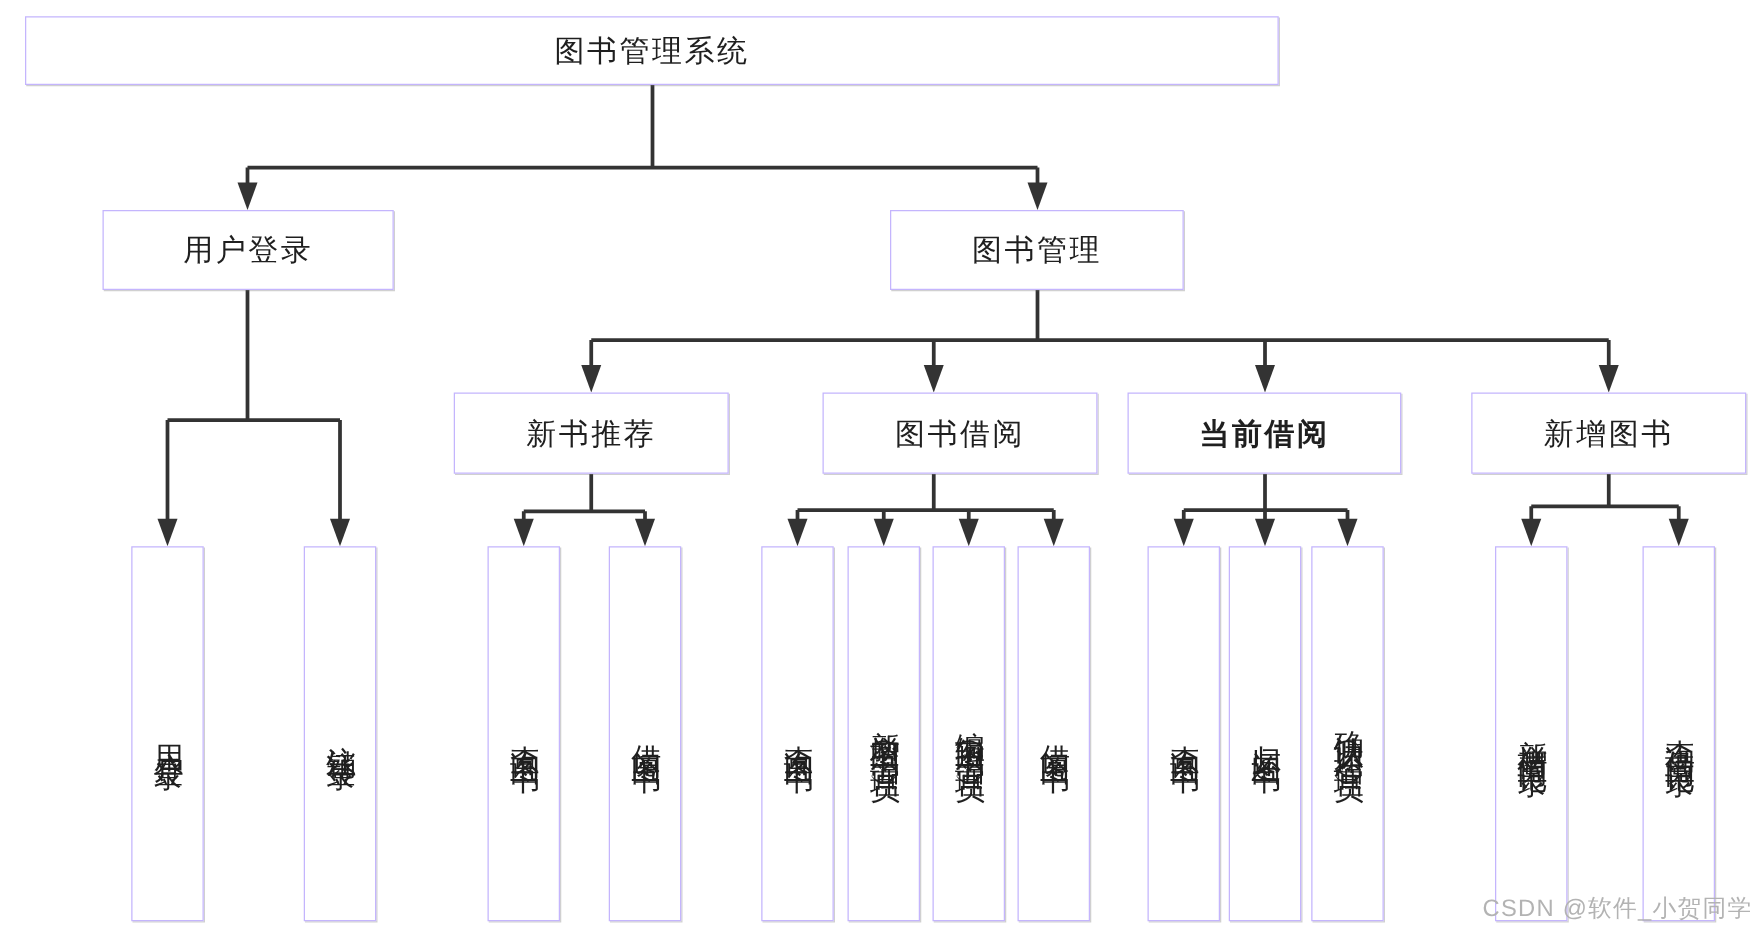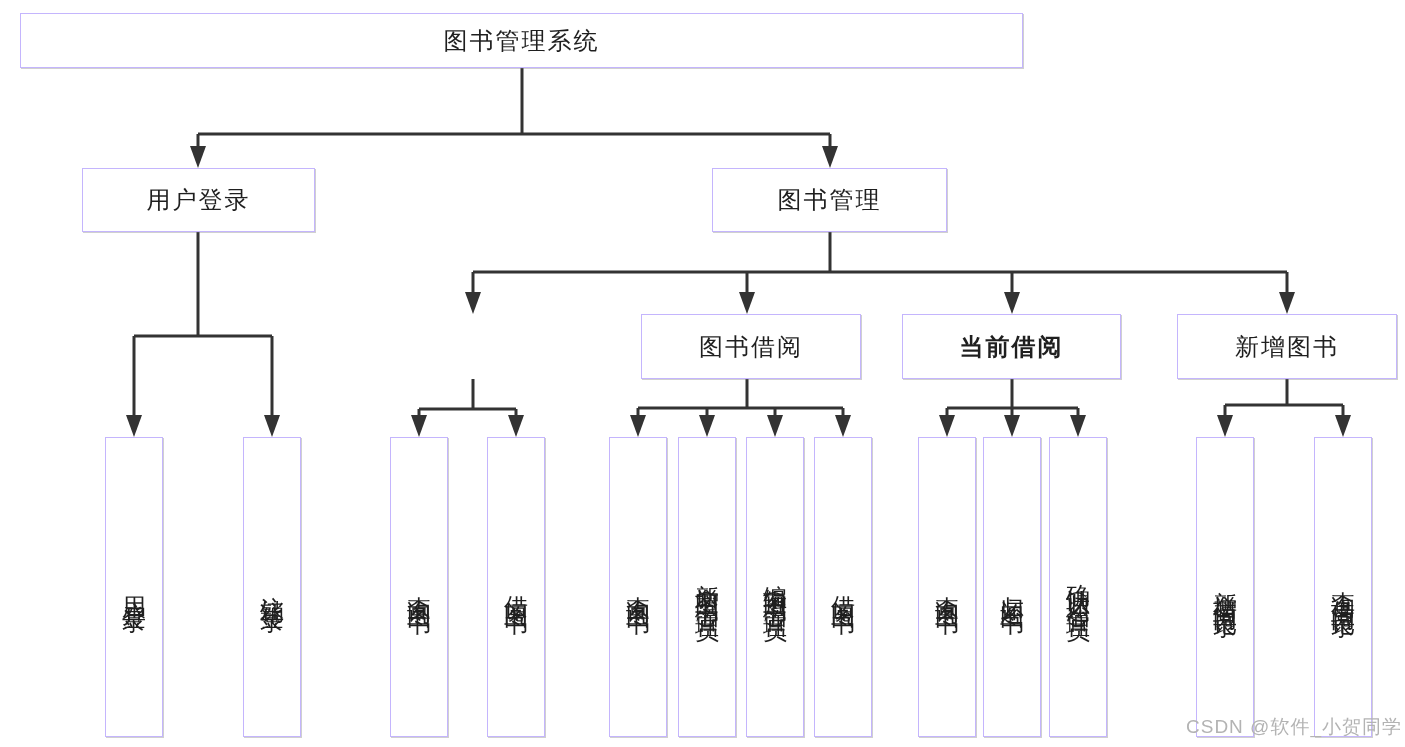--- a/index.html
+++ b/index.html
@@ -113,21 +113,22 @@
       <polygon points="1217,415 1233,415 1225,437" fill="#333333"></polygon>
       <line x1="1343" y1="405" x2="1343" y2="417" stroke="#333333" stroke-width="3"></line>
       <polygon points="1335,415 1351,415 1343,437" fill="#333333"></polygon>
     </svg>
 
   <div class="node hnode" style="left:20px; top:13px; width:1003px; height:55px;">图书管理系统</div>
 
   <div class="node hnode" style="left:82px; top:168px; width:233px; height:64px;">用户登录</div>
   <div class="node hnode" style="left:712px; top:168px; width:235px; height:64px;">图书管理</div>
 
-  <div class="node hnode" style="left:641px; top:314px; width:220px; height:65px;text-align:center;">图书借阅</div>
+  <div class="node hnode" style="left:363px; top:314px; width:220px; height:65px;">新书推荐</div>
+  <div class="node hnode" style="left:658px; top:314px; width:220px; height:65px;text-align:center;">图书借阅</div>
   <div class="node hnode" style="left:902px; top:314px; width:219px; height:65px;font-weight:bold;">当前借阅</div>
   <div class="node hnode" style="left:1177px; top:314px; width:220px; height:65px;">新增图书</div>
 
   <div class="node vnode" style="left:105px; top:437px; width:58px; height:300px;">
     <span class="vtext">用户登录</span>
   </div>
   <div class="node vnode" style="left:243px; top:437px; width:58px; height:300px;">
     <span class="vtext">注销登录</span>
   </div>
 

